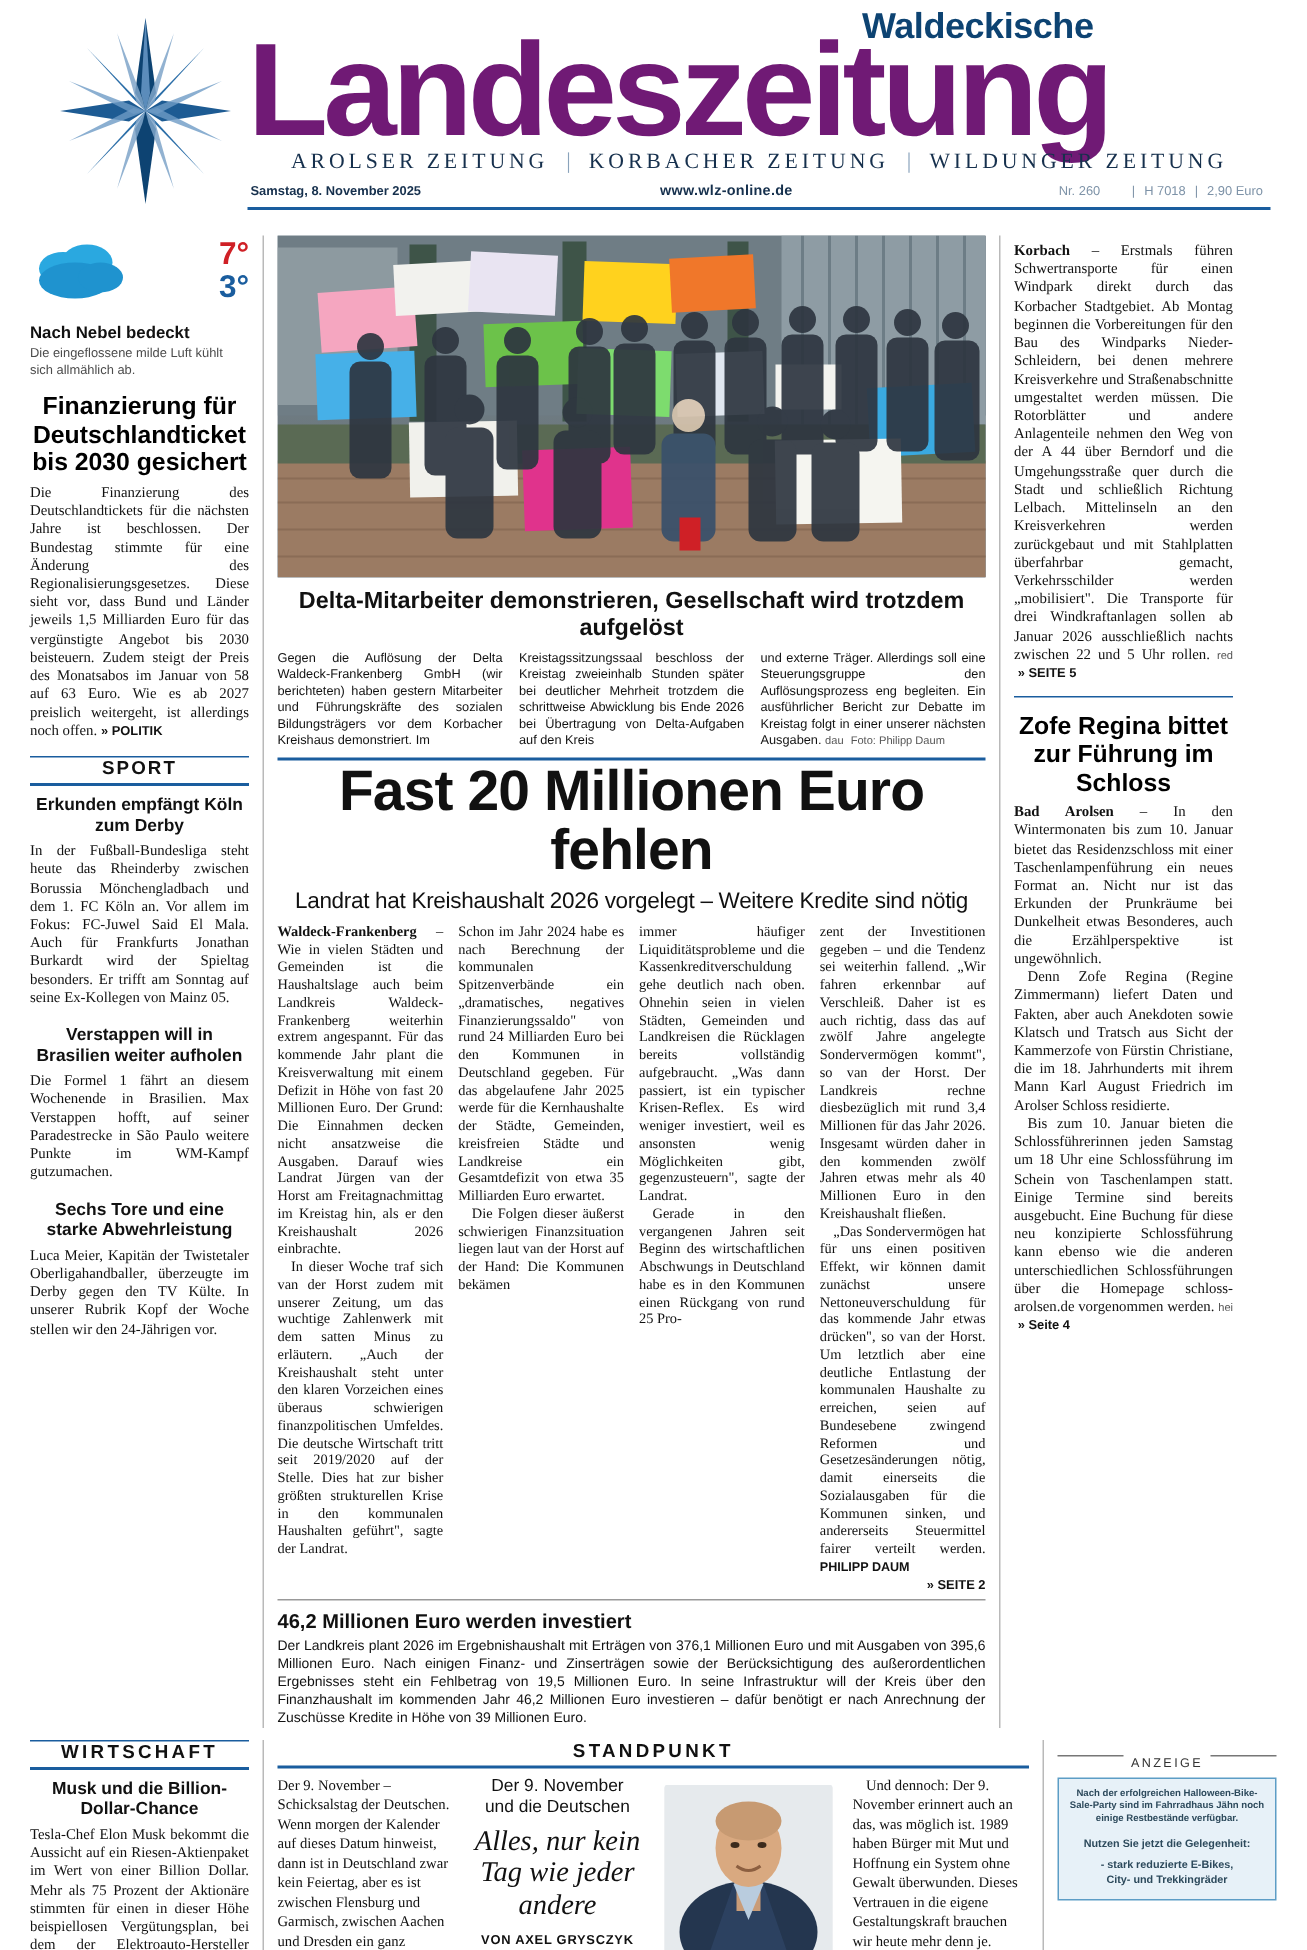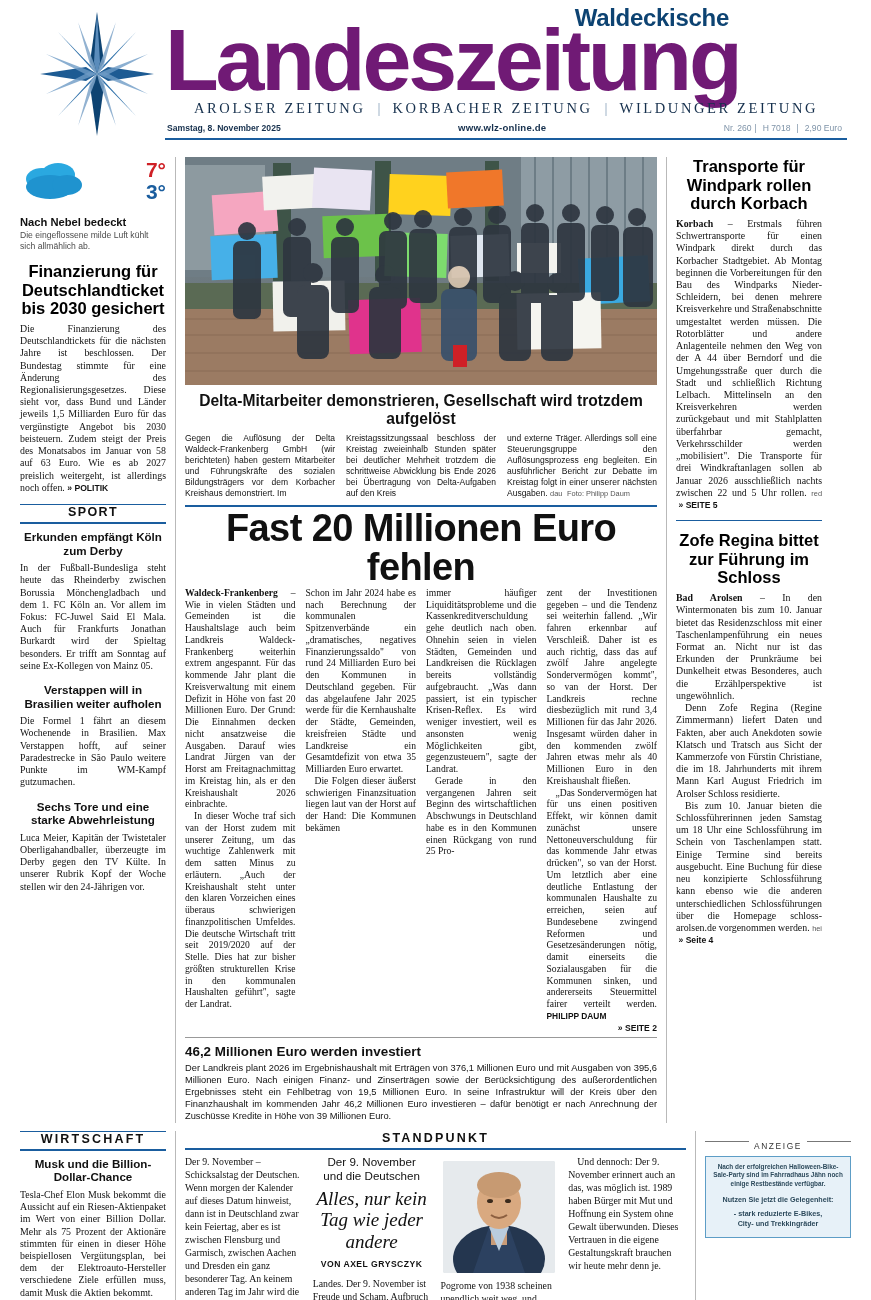--- a/index.html
+++ b/index.html
@@ -185,21 +185,21 @@
       <div class="mast-editions">
         <span>AROLSER ZEITUNG</span>
         <span class="sep">|</span>
         <span>KORBACHER ZEITUNG</span>
         <span class="sep">|</span>
         <span>WILDUNGER ZEITUNG</span>
       </div>
       <div class="mast-info">
         <span>Samstag, 8. November 2025</span>
         <span class="url">www.wlz-online.de</span>
-        <span class="nr"><span style="margin:0">Nr. 260</span><span>|</span><span>H 7018</span><span>|</span><span>2,90 Euro</span></span>
+        <span class="nr"><span style="margin:18px">Nr. 260</span><span>|</span><span>H 7018</span><span>|</span><span>2,90 Euro</span></span>
       </div>
       <div class="rule-blue"></div>
     </div>
   </div>
 
   <div class="grid-top">
 
     <div class="col-left">
 
       <div class="weather">
@@ -330,20 +330,21 @@
       <div class="photo-caption-hl">Delta-Mitarbeiter demonstrieren, Gesellschaft wird trotzdem aufgelöst</div>
       <div class="cap-cols">
         <div class="cap-col">Gegen die Auflösung der Delta Waldeck-Frankenberg GmbH (wir berichteten) haben gestern Mitarbeiter und Führungskräfte des sozialen Bildungsträgers vor dem Korbacher Kreishaus demonstriert. Im</div>
         <div class="cap-col">Kreistagssitzungssaal beschloss der Kreistag zweieinhalb Stunden später bei deutlicher Mehrheit trotzdem die schrittweise Abwicklung bis Ende 2026 bei Übertragung von Delta-Aufgaben auf den Kreis</div>
         <div class="cap-col"><span>und externe Träger. Allerdings soll eine Steuerungsgruppe den Auflösungsprozess eng begleiten. Ein ausführlicher Bericht zur Debatte im Kreistag folgt in einer unserer nächsten Ausgaben.</span> <span class="byline-sm">dau</span> &nbsp;<span class="byline-sm">Foto: Philipp Daum</span></div>
       </div>
 
       <div class="rule-blue" style="margin-top:6px"></div>
 
       <div class="main-kicker">Fast 20 Millionen Euro fehlen</div>
+      <div class="main-sub">Landrat hat Kreishaushalt 2026 vorgelegt – Weitere Kredite sind nötig</div>
 
       <div class="four-cols">
         <div class="c">
           <div class="art-txt">
             <p class="first"><b class="place">Waldeck-Frankenberg</b><span> – Wie in vielen Städten und Gemeinden ist die Haushaltslage auch beim Landkreis Waldeck-Frankenberg weiterhin extrem angespannt. Für das kommende Jahr plant die Kreisverwaltung mit einem Defizit in Höhe von fast 20 Millionen Euro. Der Grund: Die Einnahmen decken nicht ansatzweise die Ausgaben. Darauf wies Landrat Jürgen van der Horst am Freitagnachmittag im Kreistag hin, als er den Kreishaushalt 2026 einbrachte.</span></p>
             <p>In dieser Woche traf sich van der Horst zudem mit unserer Zeitung, um das wuchtige Zahlenwerk mit dem satten Minus zu erläutern. „Auch der Kreishaushalt steht unter den klaren Vorzeichen eines überaus schwierigen finanzpolitischen Umfeldes. Die deutsche Wirtschaft tritt seit 2019/2020 auf der Stelle. Dies hat zur bisher größten strukturellen Krise in den kommunalen Haushalten geführt", sagte der Landrat.</p>
           </div>
         </div>
         <div class="c">
           <div class="art-txt">
@@ -365,21 +366,20 @@
           </div>
         </div>
       </div>
 
       <div class="rule-thin" style="margin-top:4px"></div>
       <div class="box-head">46,2 Millionen Euro werden investiert</div>
       <div class="box-txt">Der Landkreis plant 2026 im Ergebnishaushalt mit Erträgen von 376,1 Millionen Euro und mit Ausgaben von 395,6 Millionen Euro. Nach einigen Finanz- und Zinserträgen sowie der Berücksichtigung des außerordentlichen Ergebnisses steht ein Fehlbetrag von 19,5 Millionen Euro. In seine Infrastruktur will der Kreis über den Finanzhaushalt im kommenden Jahr 46,2 Millionen Euro investieren – dafür benötigt er nach Anrechnung der Zuschüsse Kredite in Höhe von 39 Millionen Euro.</div>
     </div>
 
     <div class="col-right">
-      <div class="hl-left" style="margin-top:0">Transporte für Windpark rollen durch Korbach</div>
       <div class="body-txt"><b>Korbach</b><span> – Erstmals führen Schwertransporte für einen Windpark direkt durch das Korbacher Stadtgebiet. Ab Montag beginnen die Vorbereitungen für den Bau des Windparks Nieder-Schleidern, bei denen mehrere Kreisverkehre und Straßenabschnitte umgestaltet werden müssen. Die Rotorblätter und andere Anlagenteile nehmen den Weg von der A 44 über Berndorf und die Umgehungsstraße quer durch die Stadt und schließlich Richtung Lelbach. Mittelinseln an den Kreisverkehren werden zurückgebaut und mit Stahlplatten überfahrbar gemacht, Verkehrsschilder werden „mobilisiert". Die Transporte für drei Windkraftanlagen sollen ab Januar 2026 ausschließlich nachts zwischen 22 und 5 Uhr rollen.</span> <span class="byline-sm">red</span> &nbsp;<span class="ref">» SEITE 5</span></div>
 
       <div class="rule-blue-thin" style="margin-top:9px"></div>
 
       <div class="hl-left">Zofe Regina bittet zur Führung im Schloss</div>
       <div class="body-txt"><b>Bad Arolsen</b><span> – In den Wintermonaten bis zum 10. Januar bietet das Residenzschloss mit einer Taschenlampenführung ein neues Format an. Nicht nur ist das Erkunden der Prunkräume bei Dunkelheit etwas Besonderes, auch die Erzählperspektive ist ungewöhnlich.</span></div>
       <div class="body-txt" style="margin-top:0;text-indent:9px">Denn Zofe Regina (Regine Zimmermann) liefert Daten und Fakten, aber auch Anekdoten sowie Klatsch und Tratsch aus Sicht der Kammerzofe von Fürstin Christiane, die im 18. Jahrhunderts mit ihrem Mann Karl August Friedrich im Arolser Schloss residierte.</div>
       <div class="body-txt" style="margin-top:0;text-indent:9px"><span>Bis zum 10. Januar bieten die Schlossführerinnen jeden Samstag um 18 Uhr eine Schlossführung im Schein von Taschenlampen statt. Einige Termine sind bereits ausgebucht. Eine Buchung für diese neu konzipierte Schlossführung kann ebenso wie die anderen unterschiedlichen Schlossführungen über die Homepage schloss-arolsen.de vorgenommen werden.</span> <span class="byline-sm">hei</span> &nbsp;<span class="ref">» Seite 4</span></div>
     </div>
   </div>

